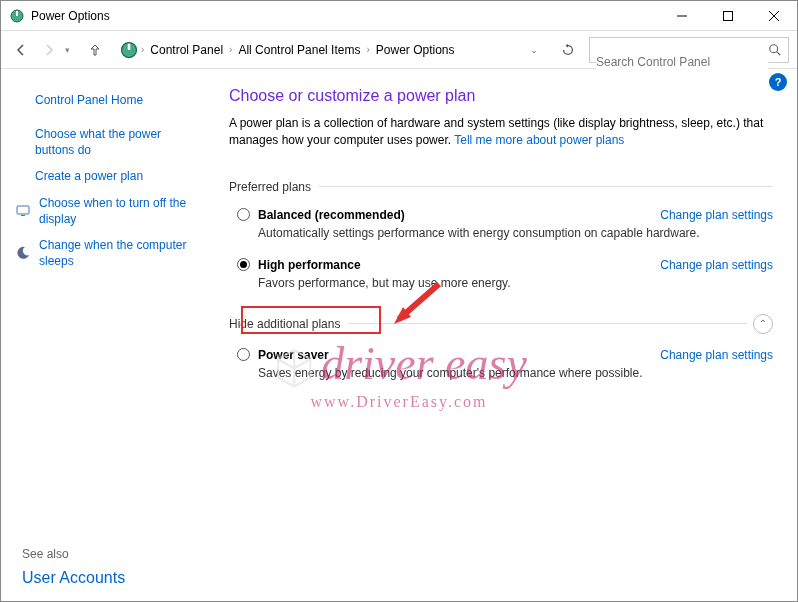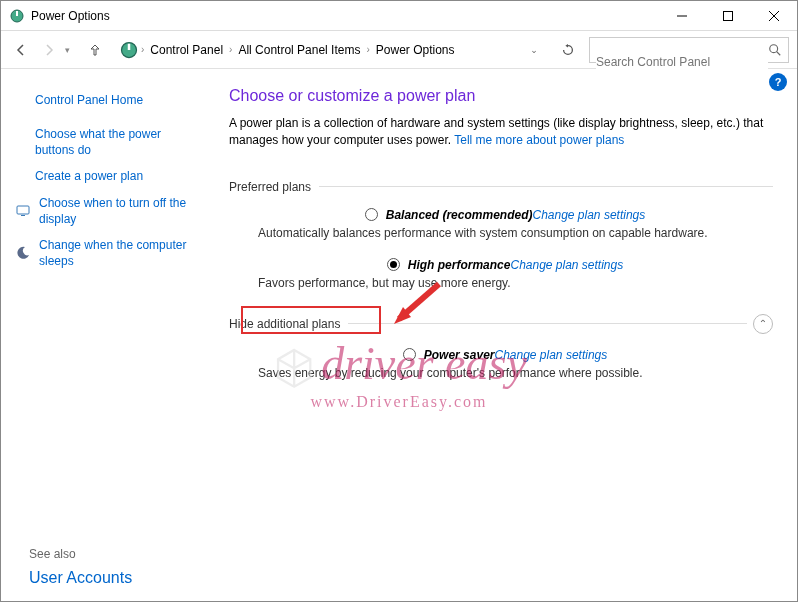--- a/index.html
+++ b/index.html
@@ -27,36 +27,36 @@
     .searchbox { width: 200px; height: 26px; border: 1px solid #ccc; display: flex; align-items: center; padding: 0 6px; margin-left: 4px; }
     .searchbox input { border: none; outline: none; flex: 1; font-size: 12px; color: #666; margin-top: 24px; }
     .search-icon { color: #666; }
     
     
     .content { display: flex; height: calc(100% - 68px); position: relative; }
     .sidebar { width: 210px; padding: 18px 12px 12px 34px; }
     .sidebar-link { color: #0066cc; font-size: 12px; line-height: 1.35; padding: 5px 0; cursor: pointer; display: flex; align-items: center; gap: 6px; }
     .sidebar-home { color: #0066cc; font-size: 12px; padding: 6px 0 14px; cursor: pointer; }
     .sidebar-icon { width: 16px; height: 16px; flex-shrink: 0; margin-left: -20px; margin-right: 2px; }
-    .sidebar-bottom { position: absolute; bottom: 14px; left: 28px; }
+    .sidebar-bottom { position: absolute; bottom: 14px; left: 21px; }
     .sidebar-bottom .see-also { color: #666; font-size: 12px; margin-bottom: 8px; }
     .sidebar-bottom .bottom-link { color: #0066cc; font-size: 16px; cursor: pointer; }
     
     .main { flex: 1; padding: 18px 24px 12px 18px; position: relative; }
     .help-icon { position: absolute; top: 4px; right: 10px; width: 18px; height: 18px; border-radius: 50%; background: #0066cc; color: #fff; font-size: 11px; display: flex; align-items: center; justify-content: center; cursor: pointer; font-weight: bold; }
     .page-title { color: #6d28d9; font-size: 16px; font-weight: normal; margin-bottom: 10px; }
     .page-desc { font-size: 12px; line-height: 1.45; margin-bottom: 30px; }
     .inline-link { color: #0066cc; cursor: pointer; }
     
     .section-header { font-size: 12px; color: #333; margin: 12px 0 8px; position: relative; display: flex; align-items: center; }
     .section-header .line { flex: 1; height: 1px; background: #ddd; margin-left: 8px; }
     .expand-btn { width: 20px; height: 20px; border: 1px solid #bbb; border-radius: 50%; display: flex; align-items: center; justify-content: center; cursor: pointer; font-size: 10px; color: #666; margin-left: 6px; }
     
     .plan-item { padding: 6px 0 12px 8px; position: relative; }
-    .plan-header { display: flex; align-items: center; justify-content: center; font-style: italic; }
+    .plan-header { display: flex; align-items: center; justify-content: space-between; }
     .plan-radio { display: flex; align-items: center; gap: 8px; cursor: pointer; }
     .radio { width: 13px; height: 13px; border: 1px solid #555; border-radius: 50%; display: inline-flex; align-items: center; justify-content: center; }
     .radio.checked::after { content: ""; width: 7px; height: 7px; background: #000; border-radius: 50%; }
     .plan-name { font-size: 12px; font-weight: bold; }
     .plan-desc { font-size: 12px; color: #333; margin: 4px 0 0 21px; }
     .change-link { color: #0066cc; font-size: 12px; cursor: pointer; }
     
     .highlight-box { border: 2px solid #e03030; position: absolute; left: 240px; top: 237px; width: 140px; height: 28px; pointer-events: none; }
     .arrow { position: absolute; left: 388px; top: 210px; pointer-events: none; }
     
@@ -188,21 +188,21 @@
     </div>
 
     <div class="plan-item">
       <div class="plan-header">
         <label class="plan-radio">
           <span class="radio"></span>
           <span class="plan-name">Balanced (recommended)</span>
         </label>
         <span class="change-link">Change plan settings</span>
       </div>
-      <div class="plan-desc">Automatically balances performance with system consumption on capable hardware.</div>
+      <div class="plan-desc">Automatically settings performance with energy consumption on capable hardware.</div>
     </div>
 
     <div class="plan-item">
       <div class="plan-header">
         <label class="plan-radio">
           <span class="radio checked"></span>
           <span class="plan-name">High performance</span>
         </label>
         <span class="change-link">Change plan settings</span>
       </div>

